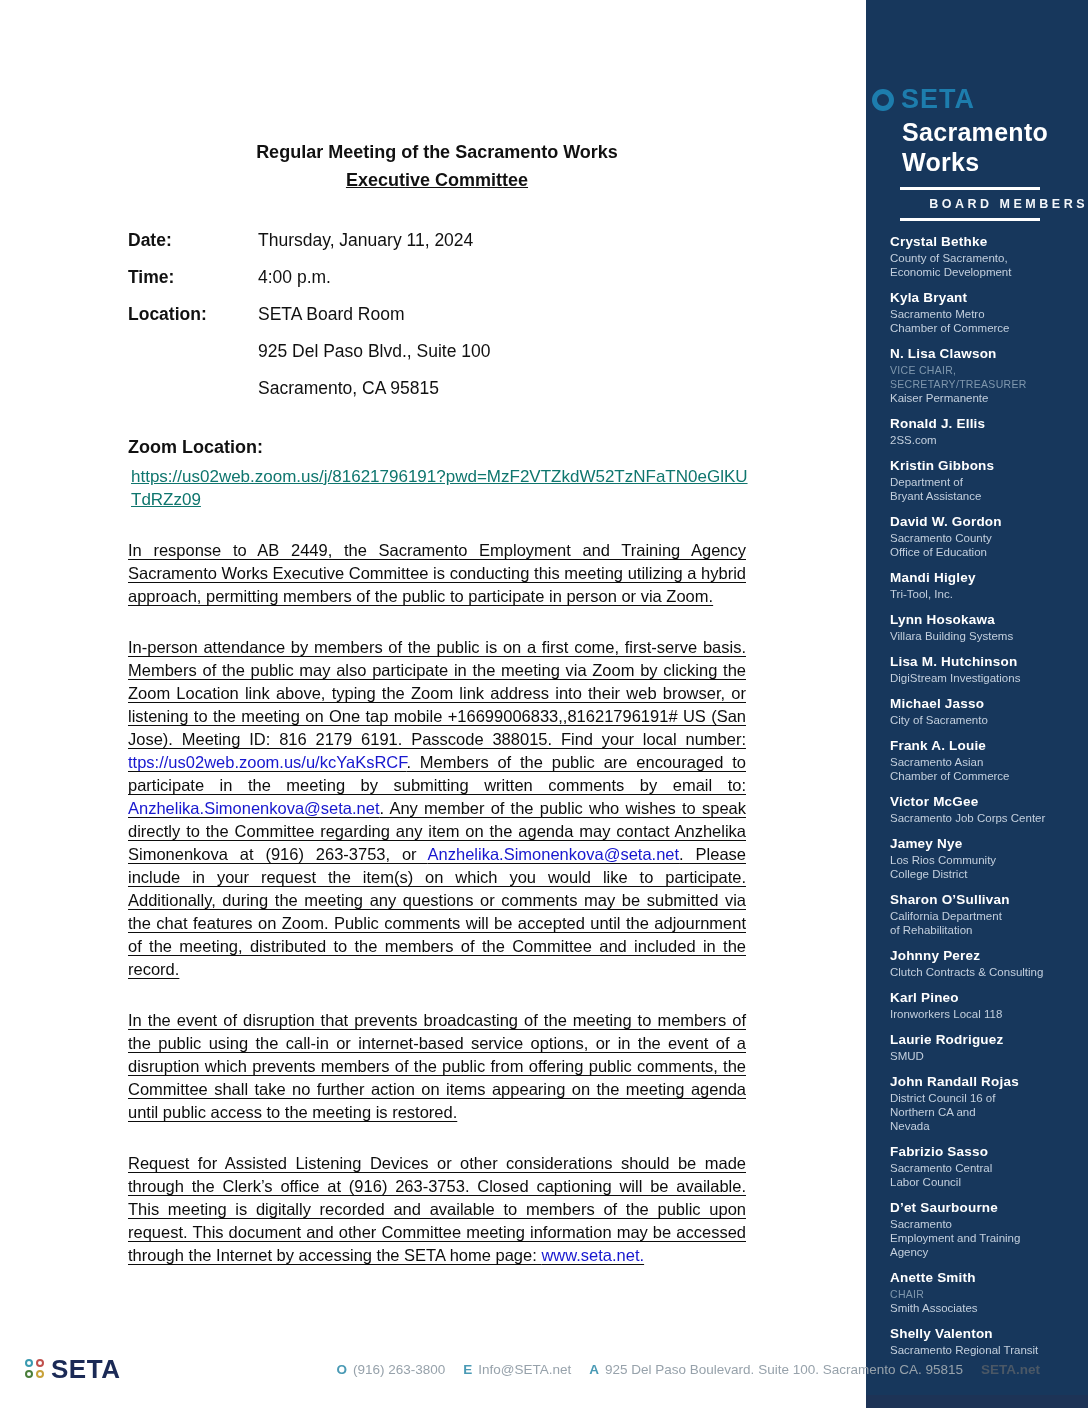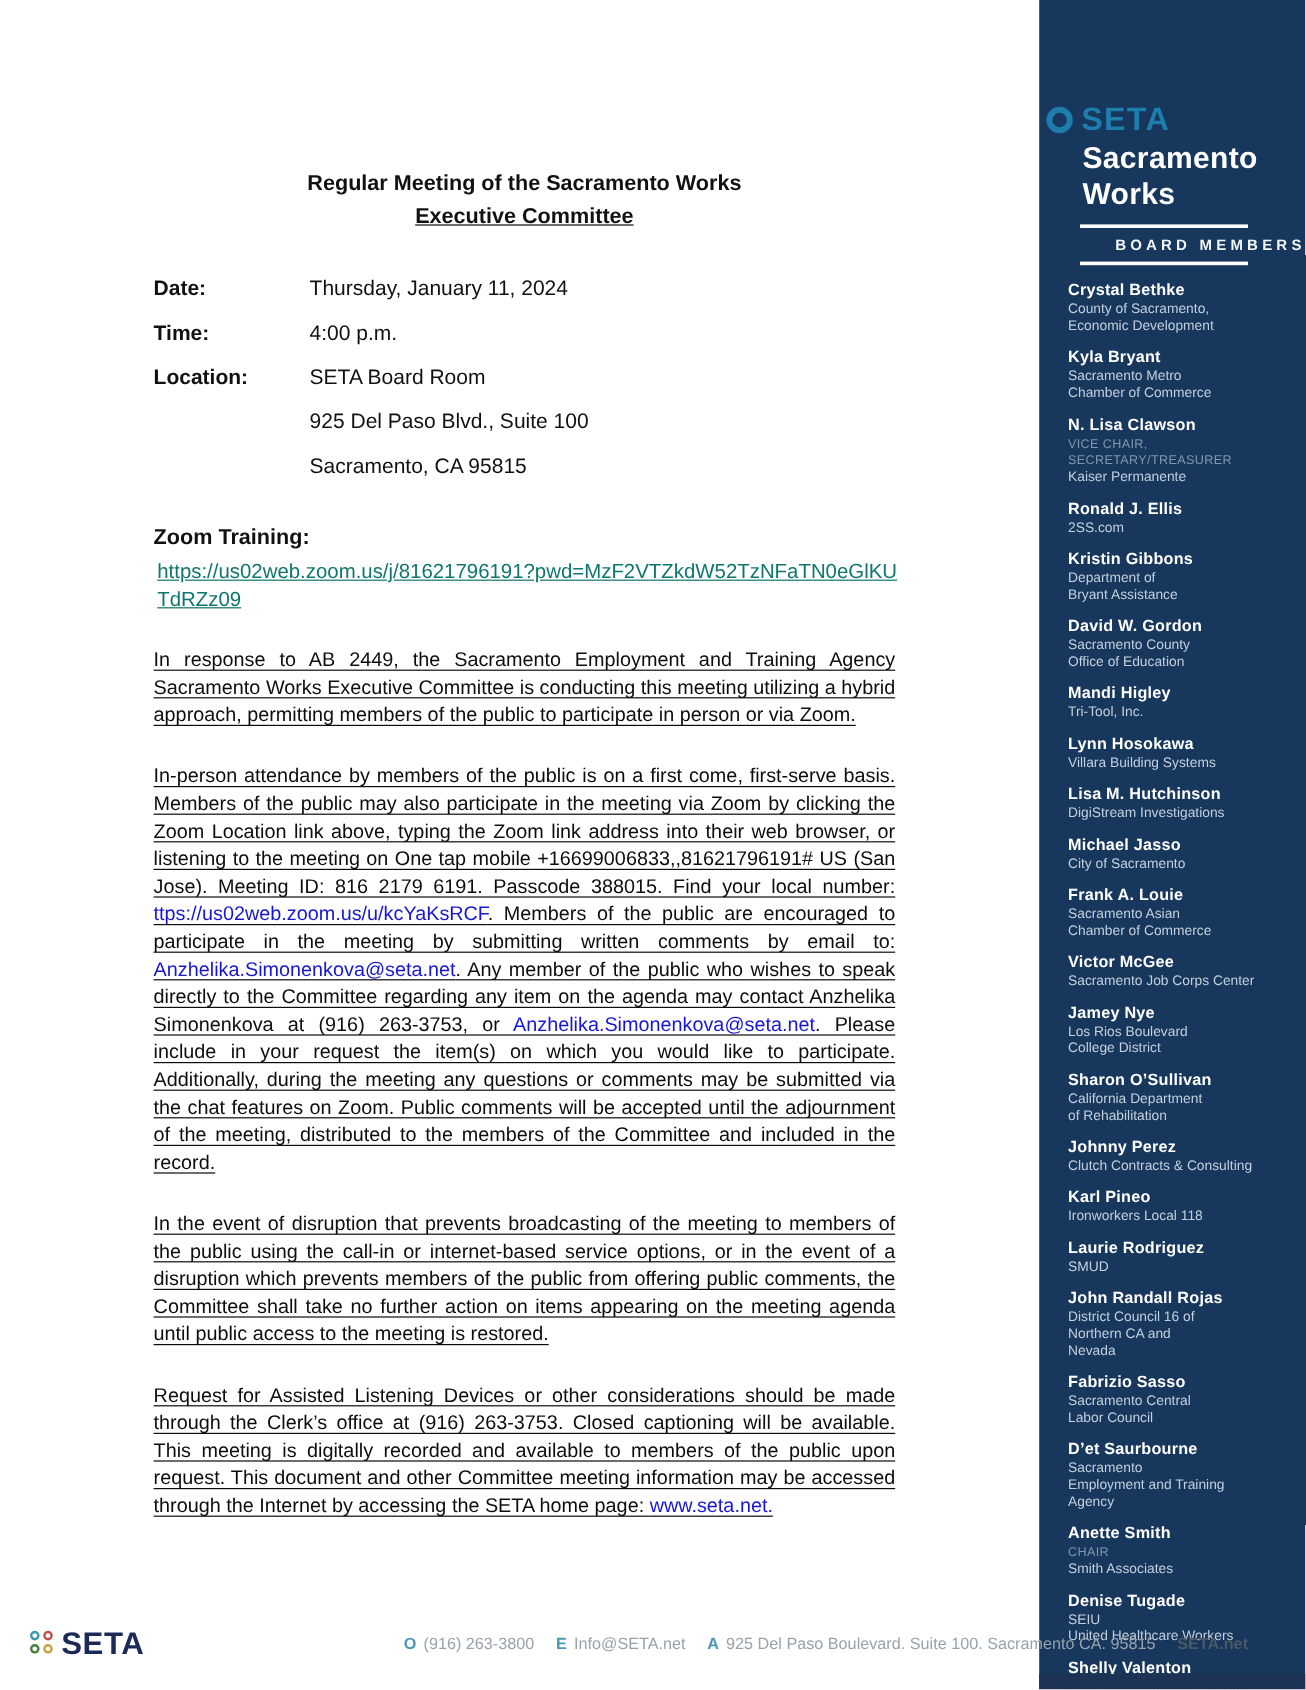--- a/index.html
+++ b/index.html
@@ -77,21 +77,21 @@
         <span class="meta-value">4:00 p.m.</span>
       </div>
       <div class="meta-row">
         <span class="meta-label">Location:</span>
         <span class="meta-value">SETA Board Room</span>
       </div>
       <div class="meta-extra">925 Del Paso Blvd., Suite 100</div>
       <div class="meta-extra">Sacramento, CA 95815</div>
     </section>
 
-    <h2 class="zoom-heading">Zoom Training:</h2>
+    <h2 class="zoom-heading">Zoom Location:</h2>
     <a class="zoom-link">https://us02web.zoom.us/j/81621796191?pwd=MzF2VTZkdW52TzNFaTN0eGlKUTdRZz09</a>
 
     <section class="paragraphs" id="paragraphs">
         <div class="para"><span>In response to AB 2449, the Sacramento Employment and Training Agency Sacramento Works Executive Committee is conducting this meeting utilizing a hybrid approach, permitting members of the public to participate in person or via Zoom.</span></div>
         <div class="para"><span>In-person attendance by members of the public is on a first come, first-serve basis. Members of the public may also participate in the meeting via Zoom by clicking the Zoom Location link above, typing the Zoom link address into their web browser, or listening to the meeting on One tap mobile +16699006833,,81621796191# US (San Jose). Meeting ID: 816 2179 6191. Passcode 388015. Find your local number: </span><span class="inline-link">ttps://us02web.zoom.us/u/kcYaKsRCF</span><span>. Members of the public are encouraged to participate in the meeting by submitting written comments by email to: </span><span class="inline-link">Anzhelika.Simonenkova@seta.net</span><span>.  Any member of the public who wishes to speak directly to the Committee regarding any item on the agenda may contact Anzhelika Simonenkova at (916) 263-3753, or </span><span class="inline-link">Anzhelika.Simonenkova@seta.net</span><span>. Please include in your request the item(s) on which you would like to participate. Additionally, during the meeting any questions or comments may be submitted via the chat features on Zoom. Public comments will be accepted until the adjournment of the meeting, distributed to the members of the Committee and included in the record.</span></div>
         <div class="para"><span>In the event of disruption that prevents broadcasting of the meeting to members of the public using the call-in or internet-based service options, or in the event of a disruption which prevents members of the public from offering public comments, the Committee shall take no further action on items appearing on the meeting agenda until public access to the meeting is restored.</span></div>
         <div class="para"><span>Request for Assisted Listening Devices or other considerations should be made through the Clerk’s office at (916) 263-3753. Closed captioning will be available. This meeting is digitally recorded and available to members of the public upon request. This document and other Committee meeting information may be accessed through the Internet by accessing the SETA home page: </span><span class="inline-link">www.seta.net.</span></div>
       </section>
   </main>
 
@@ -158,21 +158,21 @@
           <div class="member-name">Frank A. Louie</div>
           <div class="member-org">Sacramento Asian</div>
           <div class="member-org">Chamber of Commerce</div>
         </div>
         <div class="member">
           <div class="member-name">Victor McGee</div>
           <div class="member-org">Sacramento Job Corps Center</div>
         </div>
         <div class="member">
           <div class="member-name">Jamey Nye</div>
-          <div class="member-org">Los Rios Boulevard</div>
+          <div class="member-org">Los Rios Community</div>
           <div class="member-org">College District</div>
         </div>
         <div class="member">
           <div class="member-name">Sharon O’Sullivan</div>
           <div class="member-org">California Department</div>
           <div class="member-org">of Rehabilitation</div>
         </div>
         <div class="member">
           <div class="member-name">Johnny Perez</div>
           <div class="member-org">Clutch Contracts &amp; Consulting</div>
@@ -199,25 +199,20 @@
         <div class="member">
           <div class="member-name">D’et Saurbourne</div>
           <div class="member-org">Sacramento</div>
           <div class="member-org">Employment and Training</div>
           <div class="member-org">Agency</div>
         </div>
         <div class="member">
           <div class="member-name">Anette Smith</div>
           <div class="member-role">CHAIR</div>
           <div class="member-org">Smith Associates</div>
-        </div>
-        <div class="member">
-          <div class="member-name">Denise Tugade</div>
-          <div class="member-org">SEIU</div>
-          <div class="member-org">United Healthcare Workers</div>
         </div>
         <div class="member">
           <div class="member-name">Shelly Valenton</div>
           <div class="member-org">Sacramento Regional Transit</div>
         </div>
       </div>
     <div class="sidebar-bottom-strip"></div>
   </aside>
 
   <footer class="footer">

